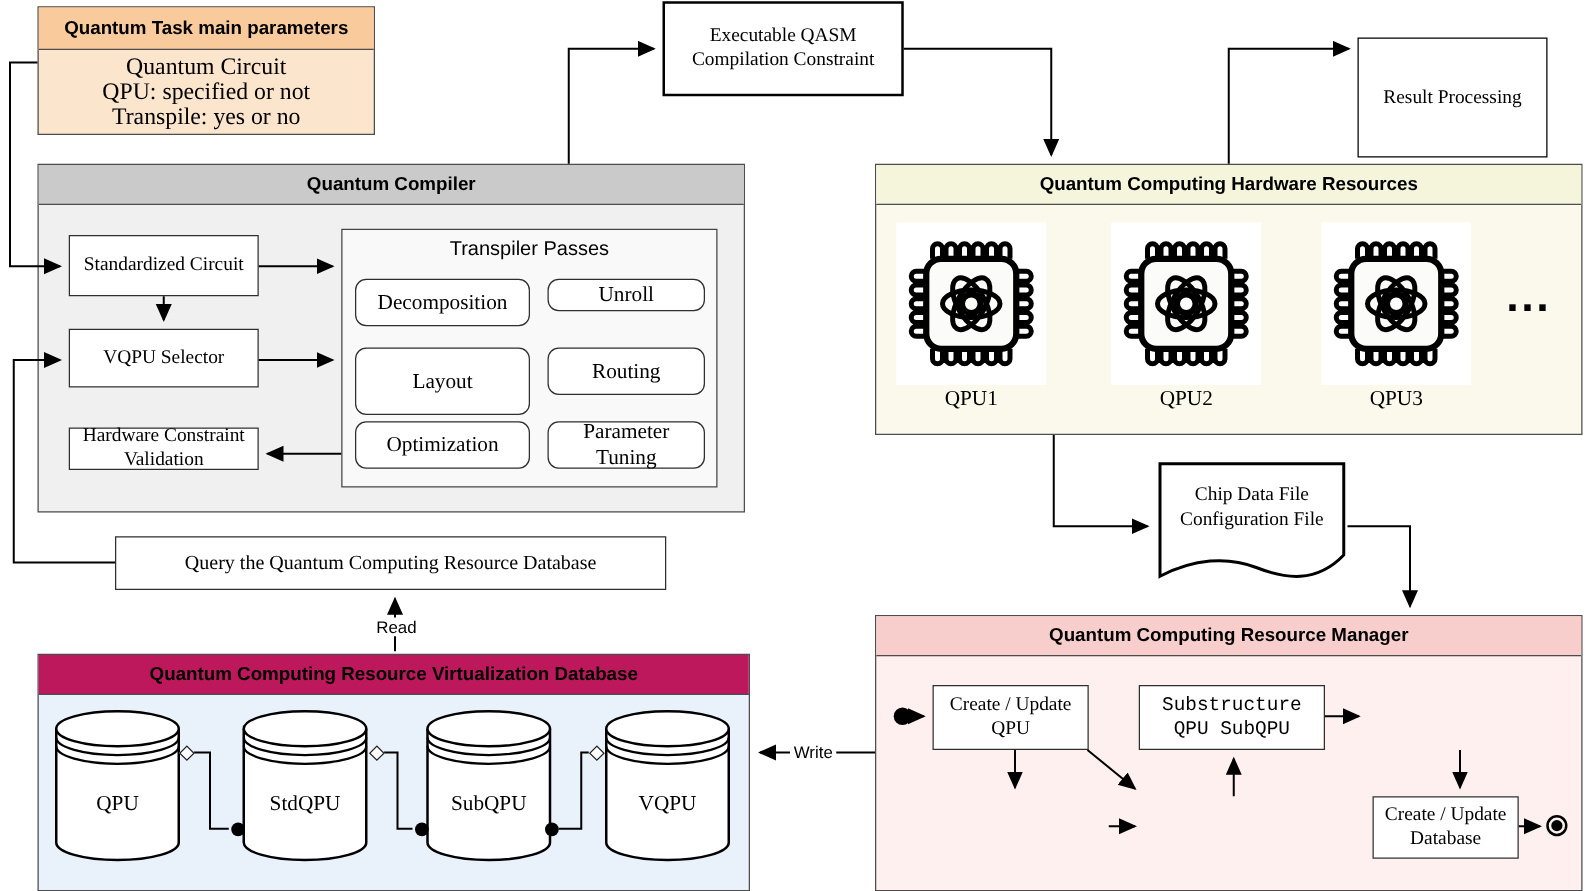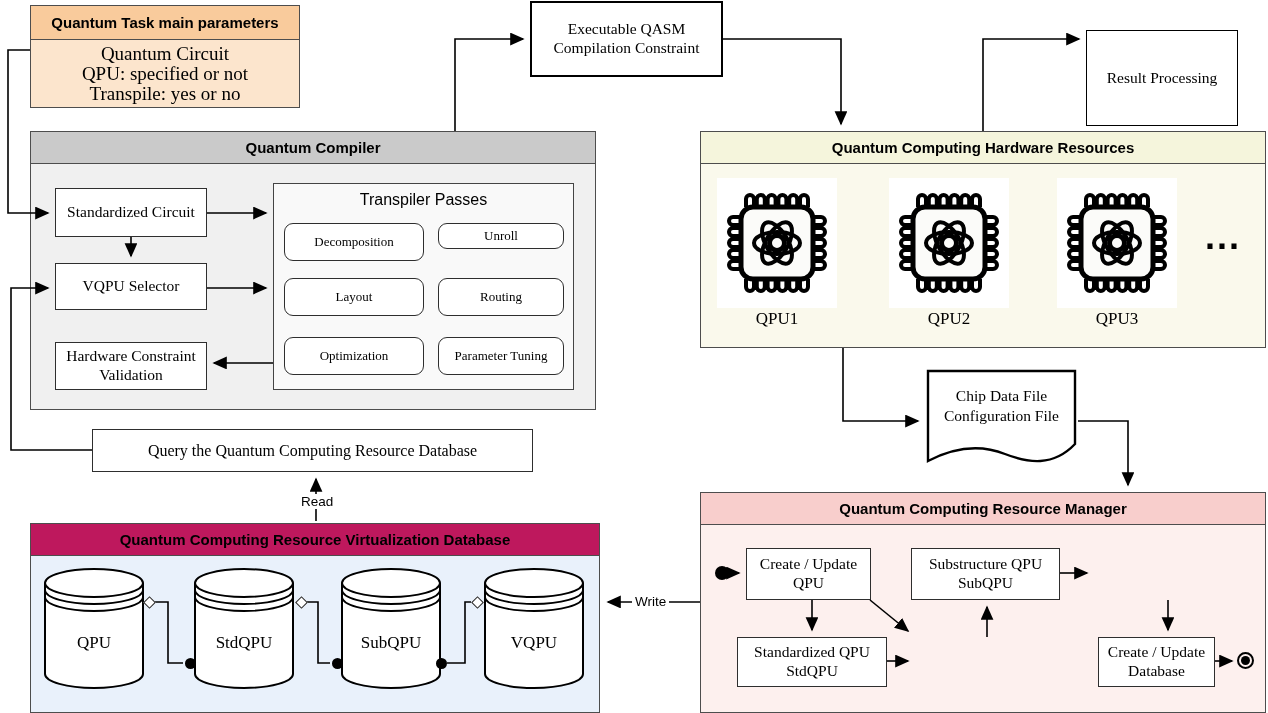--- a/index.html
+++ b/index.html
@@ -4,21 +4,21 @@
 <style>
   html,body{margin:0;padding:0;background:#fff;}
   #canvas{position:relative;width:1268px;height:713px;background:#fff;overflow:hidden;
           font-family:"Liberation Serif",serif;color:#000;padding-left:17px;}
   .panel{position:absolute;border:1.6px solid #4d4d4d;box-sizing:border-box;}
   .panel-header{display:flex;align-items:center;justify-content:center;height:32px;
           border-bottom:1.6px solid #4d4d4d;font:bold 15px "Liberation Sans",sans-serif;box-sizing:border-box;}
   .node{position:absolute;background:#fff;border:1.4px solid #2e2e2e;box-sizing:border-box;
           display:flex;align-items:center;justify-content:center;text-align:center;
           font-size:15.5px;line-height:1.22;padding:2px;}
-  .rnode{border-radius:9px;font-size:13px;}
+  .rnode{border-radius:9px;font-size:17px;}
   .doc{position:absolute;}
   .doc-text{position:absolute;width:100%;text-align:center;font-size:15.5px;line-height:1.3;}
   .cyl{position:absolute;width:102px;height:127px;}
   .cyl-label{position:absolute;left:0;top:68px;width:100%;text-align:center;font-size:17px;}
   .chip{position:absolute;width:120px;text-align:center;}
   .chip svg{background:#fff;display:block;}
   .chip-label{font-size:17px;margin-top:1px;}
   .diamond{position:absolute;width:9px;height:9px;background:#fff;border:1.3px solid #222;
           transform:rotate(45deg);box-sizing:border-box;z-index:60;}
   .dot{position:absolute;width:11px;height:11px;background:#000;border-radius:50%;z-index:60;}
@@ -42,30 +42,30 @@
       <div>QPU: specified or not</div>
       <div>Transpile: yes or no</div>
     </div>
   </div>
 
   <div class="panel" style="left:30px;top:131px;width:566px;height:279px;background:#f0f0f0;">
     <div class="panel-header" style="background:#cacaca;">Quantum Compiler</div>
   </div>
   <div class="node" style="left:55px;top:188px;width:152px;height:49px;">Standardized Circuit</div>
   <div class="node" style="left:55px;top:263px;width:152px;height:47px;">VQPU Selector</div>
-  <div class="node" style="left:55px;top:342px;width:152px;height:48px;">Hardware Constraint Validation</div>
+  <div class="node" style="left:55px;top:342px;width:152px;height:34px;">Hardware Constraint Validation</div>
 
   <div style="position:absolute;left:273px;top:183px;width:301px;height:207px;background:#f9f9f9;
               border:1.4px solid #444;box-sizing:border-box;">
     <div style="position:absolute;left:0;top:7px;width:100%;text-align:center;
                 font:16px 'Liberation Sans',sans-serif;">Transpiler Passes</div>
   </div>
   <div class="node rnode" style="left:284px;top:223px;width:140px;height:38px;">Decomposition</div>
   <div class="node rnode" style="left:438px;top:223px;width:126px;height:26px;">Unroll</div>
-  <div class="node rnode" style="left:284px;top:278px;width:140px;height:38px;">Layout</div>
+  <div class="node rnode" style="left:284px;top:278px;width:140px;height:54px;">Layout</div>
   <div class="node rnode" style="left:438px;top:278px;width:126px;height:38px;">Routing</div>
   <div class="node rnode" style="left:284px;top:337px;width:140px;height:38px;">Optimization</div>
   <div class="node rnode" style="left:438px;top:337px;width:126px;height:38px;">Parameter Tuning</div>
 
   <div class="node" style="left:530px;top:1px;width:193px;height:76px;border:2.2px solid #000;flex-direction:column;">
     <div>Executable QASM</div>
     <div>Compilation Constraint</div>
   </div>
 
   <div class="node" style="left:1086px;top:2px;width:152px;height:96px;border:1.6px solid #000;margin-top:28px;">Result Processing</div>
@@ -123,22 +123,21 @@
       <div>Chip Data File</div>
       <div>Configuration File</div>
     </div>
   </div>
 
   <div class="panel" style="left:700px;top:492px;width:566px;height:221px;background:#fdf0ee;">
     <div class="panel-header" style="background:#f8cecc;">Quantum Computing Resource Manager</div>
   </div>
   <div class="state-start" style="left:715px;top:566px;"></div>
   <div class="node" style="left:746px;top:548px;width:125px;height:52px;">Create / Update QPU</div>
-  <div class="node" style="left:911px;top:548px;width:149px;height:52px;">Substructure QPU SubQPU</div>
-  <div class="node" style="left:737px;top:637px;width:150px;height:50px;">Standardized QPU StdQPU</div>
+  <div class="node" style="left:911px;top:548px;width:149px;height:52px;font-family:Liberation Mono, monospace;">Substructure QPU SubQPU</div>
   <div class="node" style="left:1098px;top:637px;width:117px;height:50px;">Create / Update Database</div>
   <div class="state-end" style="left:1237px;top:652px;">
       <i></i>
     </div>
 
   <div class="panel" style="left:30px;top:523px;width:570px;height:190px;background:#e9f1fb;">
     <div class="panel-header" style="background:#be185d;">Quantum Computing Resource Virtualization Database</div>
   </div>
 
   <div class="cyl" style="left:43px;top:565px;">

